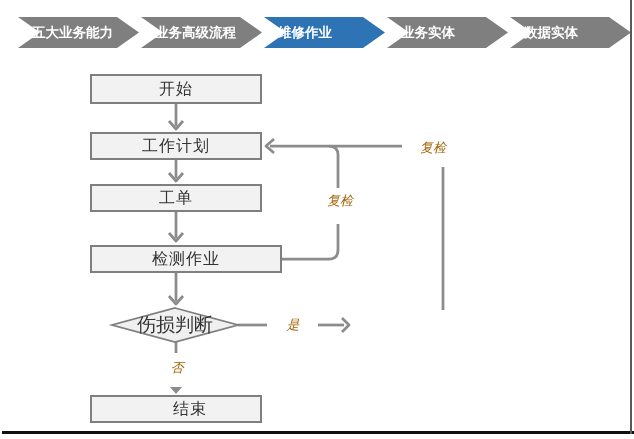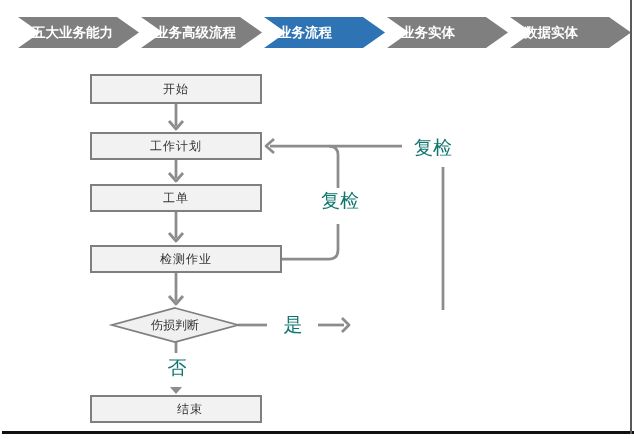--- a/index.html
+++ b/index.html
@@ -35,41 +35,42 @@
   }
   
   .node {
     position: absolute;
     box-sizing: border-box;
     background: #f2f2f2;
     border: 2px solid #7f7f7f;
     display: flex;
     align-items: center;
     justify-content: center;
-    font-size: 12px;
+    font-size: 16px;
     color: #333333;
     letter-spacing: 1px;
   }
   .diamond-text {
     position: absolute;
     display: flex;
     align-items: center;
     justify-content: center;
-    font-size: 12px;
+    font-size: 19px;
     color: #333333;
   }
   .edge-label {
     position: absolute;
     display: flex;
     align-items: center;
     justify-content: center;
-    font-size: 19px;
-    color: #0f766e;
+    font-size: 13px;
+    color: #a16207;
     background: #ffffff;
     white-space: nowrap;
+    font-style: italic;
   }
   .connector {
     stroke: #8c8c8c;
     stroke-width: 2.75;
     fill: none;
     stroke-linejoin: round;
   }
   .frame-bottom {
     position: absolute;
     left: 2px; top: 431px;
@@ -131,21 +132,21 @@
       <path class="connector" d="M443 310 V167"></path>
       <path class="connector" d="M402 146 H270"></path>
       <polyline class="connector" points="274,139 266,146 274,153"></polyline>
     </g>
 
     <polygon points="175,308 238,325 175,342 112,325" fill="#f0f0f0" stroke="#7f7f7f" stroke-width="1.8"></polygon>
   </svg>
 
   <div class="nav-label" style="left:32px;">五大业务能力</div>
   <div class="nav-label" style="left:155px;">业务高级流程</div>
-  <div class="nav-label" style="left:278px;">业务流程</div>
+  <div class="nav-label" style="left:278px;">维修作业</div>
   <div class="nav-label" style="left:401px;">业务实体</div>
   <div class="nav-label" style="left:524px;">数据实体</div>
 
   <div class="node" style="left:90px;  top:74px;  width:172px; height:30px;">开始</div>
   <div class="node" style="left:90px;  top:132px; width:172px; height:28px;text-align:center;">工作计划</div>
   <div class="node" style="left:90px;  top:184px; width:172px; height:28px;">工单</div>
   <div class="node" style="left:90px;  top:245px; width:192px; height:28px;">检测作业</div>
   <div class="node" style="left:90px;  top:395px; width:172px; height:28px;padding-left:28px;">结束</div>
 
   <div class="diamond-text" style="left:115px; top:308px; width:120px; height:34px;">伤损判断</div>

